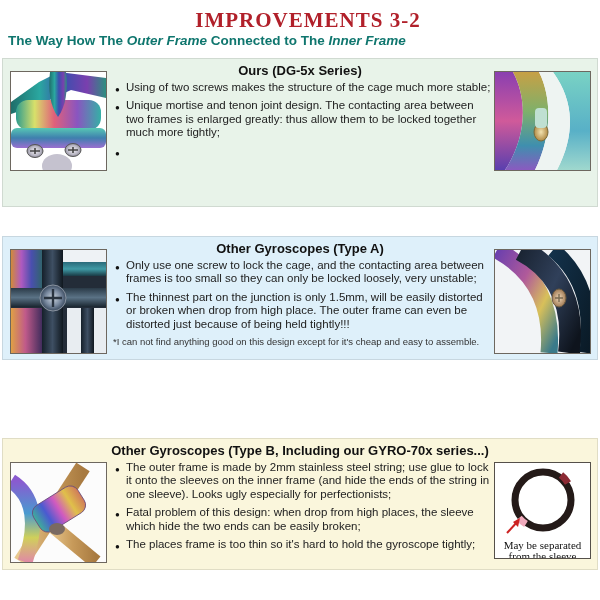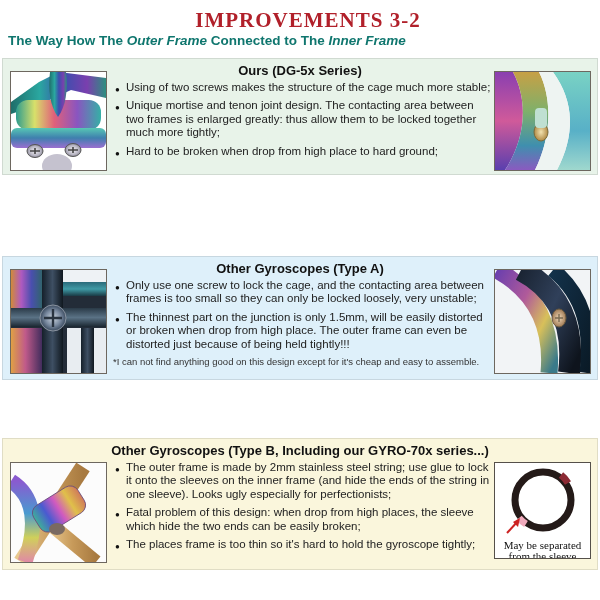--- a/index.html
+++ b/index.html
@@ -26,22 +26,22 @@
     font-size: 13.5px;
     line-height: 15px;
   }
   .page-subtitle em { font-style: italic; }
 
   .sec {
     position: absolute;
     left: 2px; right: 2px;
     border: 1px solid rgba(0,0,0,0.10);
   }
-  .sec1 { top: 58px;  height: 117px; }
-  .sec2 { top: 256px; height: 124px; }
+  .sec1 { top: 58px;  height: 149px; }
+  .sec2 { top: 236px; height: 124px; }
   .sec3 { top: 438px; height: 132px; }
 
   .sec-header {
     margin: 5px 0 3px 0;
     text-align: center;
     font-size: 13px;
     font-weight: bold;
     color: #111;
     line-height: 14px;
   }
@@ -179,21 +179,21 @@
       <path d="M58,0 L95,0 L95,98 L62,98 C80,64 80,30 58,0 Z" fill="url(#g2c)"></path>
       <path d="M44,0 C58,28 56,66 40,98 L62,98 C80,64 80,30 58,0 Z" fill="#eef4f2"></path>
       <ellipse cx="46" cy="60" rx="7" ry="9" fill="url(#g2s)" stroke="#7a6a3a" stroke-width="1"></ellipse>
       <rect x="40" y="36" width="12" height="20" rx="4" fill="#bfe0d2"></rect>
     </svg>
   </div>
   <h2 class="sec-header">Ours (DG-5x Series)</h2>
   <ul class="bullets">
     <li><span class="marker">●</span><span>Using of two screws makes the structure of the cage much more stable;</span></li>
     <li><span class="marker">●</span><span>Unique mortise and tenon joint design. The contacting area between two frames is enlarged greatly: thus allow them to be locked together much more tightly;</span></li>
-    <li><span class="marker">●</span><span>Hard to be broken when drop from high place to hard ground;</span></li>
+    <li><span class="marker">●</span></li>
   </ul>
 </section>
 
 <section class="sec sec2" style="background-color: rgb(222, 240, 250);">
   <div class="photo ph-left" aria-label="dark rainbow cross junction locked by one screw">
     <svg width="95" height="103" viewBox="0 0 95 103">
       <defs>
         <linearGradient id="g3a" x1="0" y1="0" x2="1" y2="0">
           <stop offset="0" stop-color="#d08a3a"></stop>
             <stop offset="0.3" stop-color="#b05ac0"></stop>

